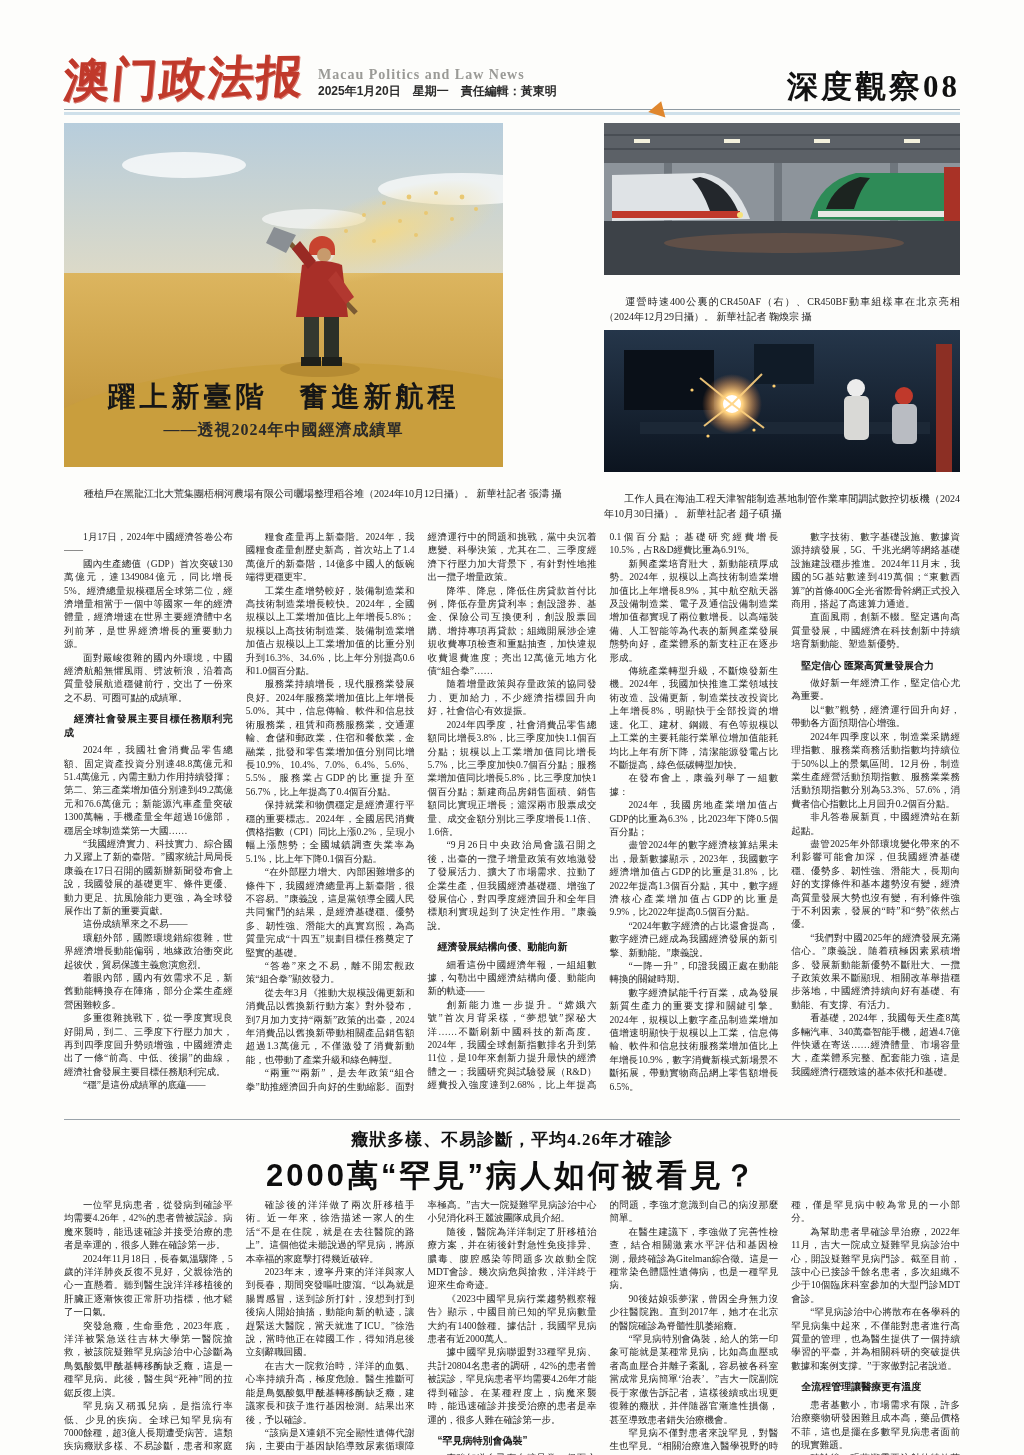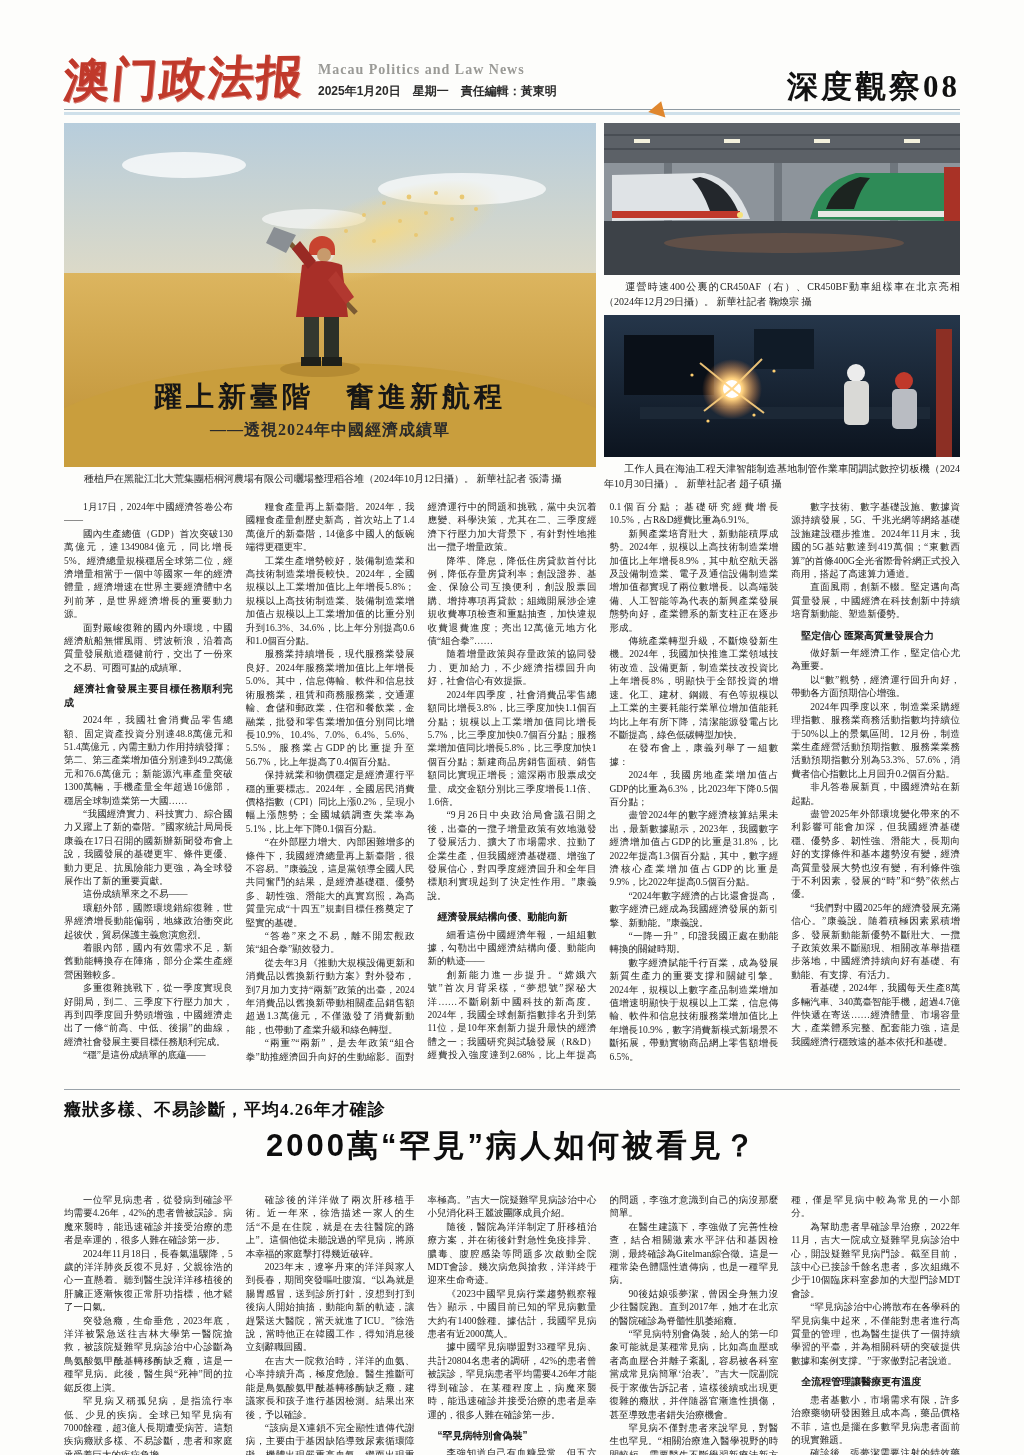--- a/index.html
+++ b/index.html
@@ -7,56 +7,56 @@
         font-family:"Liberation Serif","DejaVu Serif",serif;color:#1c1c1c;}
   .inner{width:896px;margin:0 auto;padding-top:56px;}
 
   
   .hdr{display:flex;justify-content:space-between;align-items:flex-end;}
   .masthead{display:flex;align-items:flex-end;gap:14px;}
   .masthead-cn{font-size:46px;font-weight:bold;color:#c0392b;transform:skewX(-6deg) rotate(-1deg);
                letter-spacing:2px;line-height:1;text-shadow:1px 1px 0 #d8776d;}
   .masthead-side{padding-bottom:2px;}
   .masthead-en{font-size:14px;font-weight:bold;color:#9a9a96;letter-spacing:1px;}
-  .dateline{font-size:12px;font-weight:bold;color:#2a2a2a;margin-top:5px;font-family:"Liberation Sans",sans-serif;}
+  .dateline{font-size:12px;font-weight:bold;color:#2a2a2a;font-family:"Liberation Sans",sans-serif;}
   .section-title{font-size:31px;font-weight:bold;color:#111;letter-spacing:3px;line-height:1;}
   .rules{position:relative;margin-top:7px;}
   .rule-dark{height:1px;background:#8f9aa2;}
   .rule-blue{height:3px;background:#cfe0ea;margin-top:2px;}
   .rule-mark{position:absolute;left:586px;top:-8px;width:0;height:0;
              border-left:9px solid transparent;border-right:9px solid transparent;
              border-bottom:14px solid #e0872e;transform:rotate(18deg);}
 
   
   .photo-row{display:flex;gap:8px;margin-top:8px;}
   .col-left{width:532px;}
   .col-right{width:356px;}
   figure{margin:0;padding:0;}
   .ph{display:block;}
-  .main-photo{position:relative;width:532px;height:344px;overflow:hidden;}
+  .main-photo{position:relative;width:439px;height:344px;overflow:hidden;}
   .photo-title{position:absolute;left:0;right:0;bottom:26px;text-align:center;
                font-family:"Liberation Sans","DejaVu Sans",sans-serif;}
   .pt1{font-size:28px;font-weight:900;color:#161616;letter-spacing:4px;}
   .pt2{font-size:16px;font-weight:bold;color:#2a2a2a;margin-top:4px;letter-spacing:1px;
        font-family:"Liberation Serif",serif;}
-  .caption{font-size:10px;line-height:1.5;color:#222;text-align:justify;margin-top:4px;}
+  .caption{font-size:10px;line-height:1.5;color:#222;text-align:justify;margin-top:19px;}
   .caption .ind{display:inline-block;width:2em;}
   .mt{margin-top:6px;}
 
   
   .article-top{margin-top:10px;height:574px;column-count:5;column-gap:13px;column-fill:auto;
                font-size:9.5px;line-height:13.4px;text-align:justify;overflow:hidden;}
   .bottom-cols{height:300px;column-count:5;column-gap:13px;column-fill:auto;
                font-size:9.5px;line-height:13.4px;text-align:justify;overflow:hidden;}
   .par{margin:0;text-indent:2em;}
   .par.h{font-weight:bold;text-indent:1em;margin:7px 0 5px;font-family:"Liberation Sans",sans-serif;font-size:10px;}
 
   .divider{border-top:1px solid #9aa3aa;margin:14px 0 8px;}
-  .kicker{text-align:left;font-size:17px;font-weight:bold;letter-spacing:1px;color:#111;}
-  .headline{text-align:center;font-size:31px;font-weight:900;color:#0e0e0e;margin:4px 0 27px;
+  .kicker{text-align:center;font-size:17px;font-weight:bold;letter-spacing:1px;color:#111;}
+  .headline{text-align:center;font-size:31px;font-weight:900;color:#0e0e0e;margin:4px 0 2px;
             letter-spacing:3px;font-family:"Liberation Sans","DejaVu Sans",sans-serif;}
 </style>
 </head>
 <body>
 
 <div class="page">
   <div class="inner">
 
     <div class="hdr">
       <div class="masthead">

